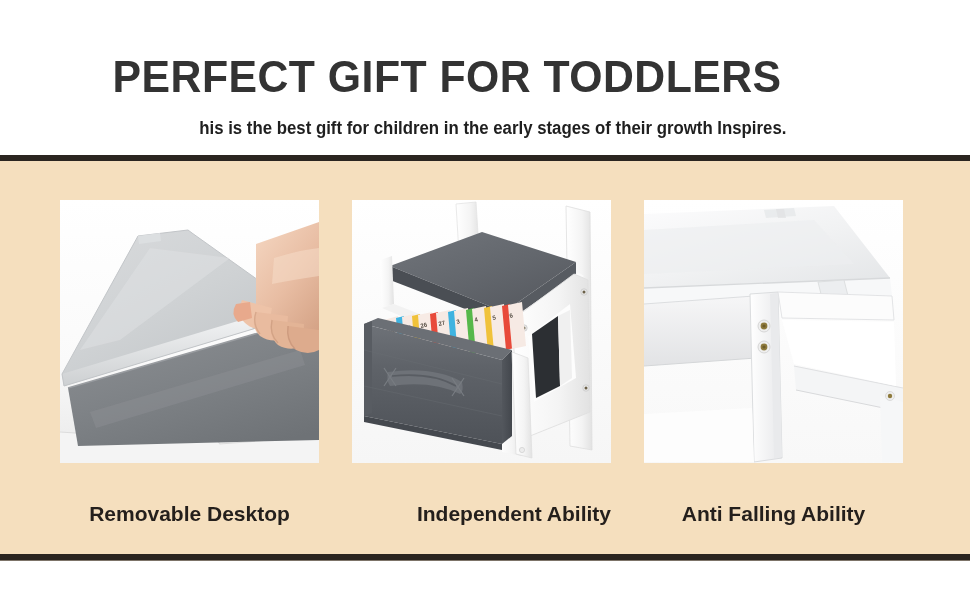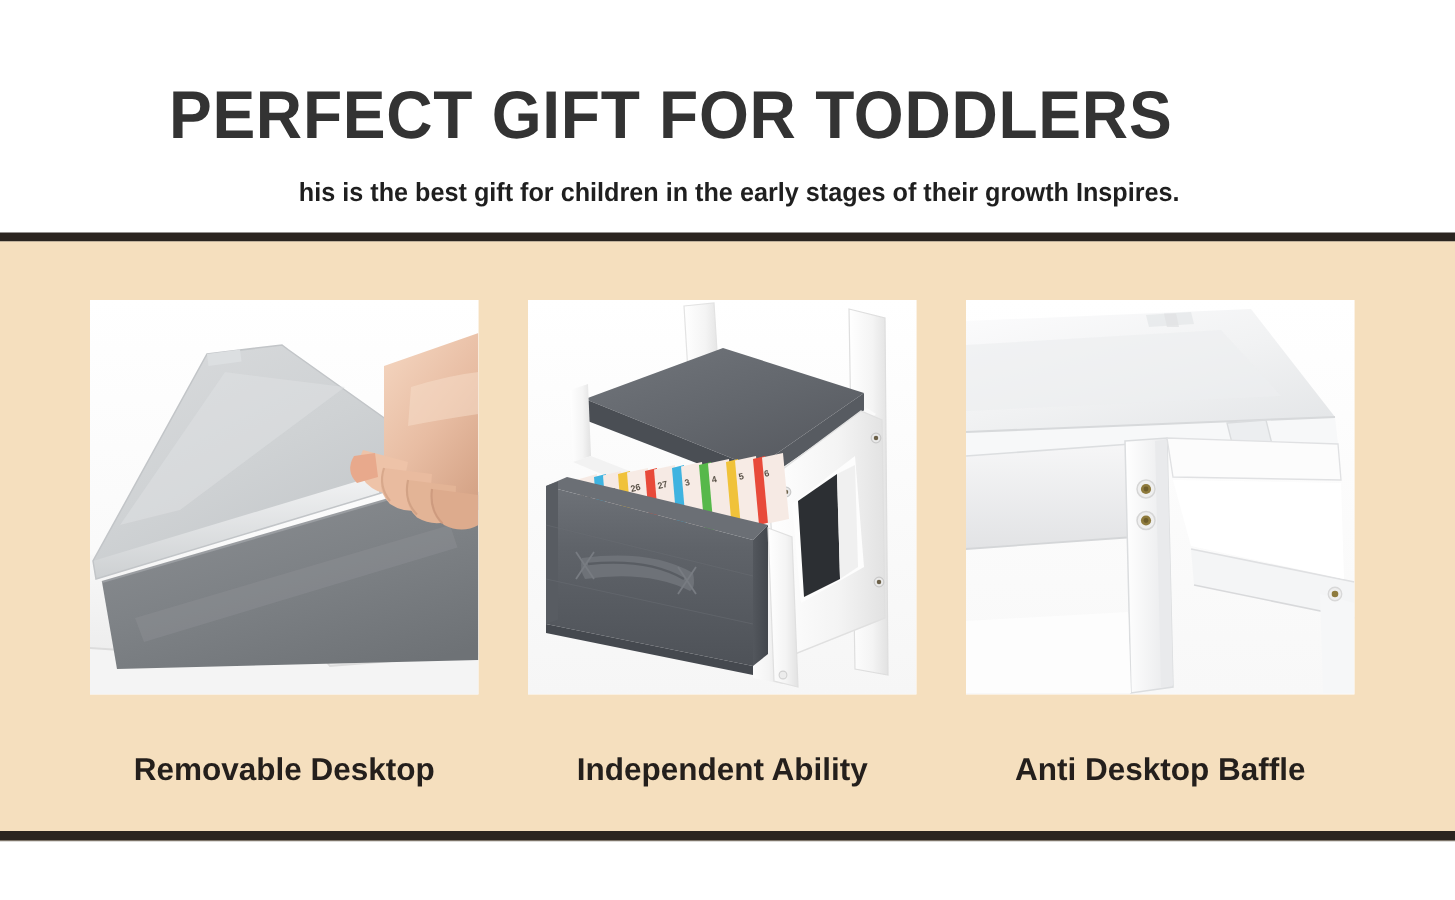--- a/index.html
+++ b/index.html
@@ -119,21 +119,21 @@
     height: 34px;
     line-height: 34px;
     text-align: center;
     font-family: "Liberation Sans Narrow", "Liberation Sans", sans-serif;
     font-weight: 700;
     font-size: 21px;
     color: #241f1c;
     white-space: nowrap;
   }
   .cap-1 { left: 60px; }
-  .cap-2 { left: 352px; }
+  .cap-2 { left: 352px; text-align: right; }
   .cap-3 { left: 644px; }
 </style>
 </head>
 <body>
 
 <div class="banner">
 
   <div class="header">
     <div class="headline">PERFECT GIFT FOR TODDLERS</div>
     <div class="subhead">his is the best gift for children in the early stages of their growth Inspires.</div>
@@ -401,15 +401,15 @@
       <path d="M236,196 L259,202 L259,262 L238,262 Z" fill="#f6f7f8"></path>
       <circle cx="246" cy="196" r="4.5" fill="#eeeeee" stroke="#d8d8d8" stroke-width="0.9"></circle>
       <circle cx="246" cy="196" r="2.2" fill="#8e7a3c"></circle>
 
       <path d="M0,214 L108,208 L110,262 L0,262 Z" fill="#fdfdfd"></path>
     </svg>
   </div>
 
   <div class="caption cap-1">Removable Desktop</div>
   <div class="caption cap-2">Independent Ability</div>
-  <div class="caption cap-3">Anti Desktop Baffle</div>
+  <div class="caption cap-3">Anti Falling Ability</div>
 
 </div>
 
 </body></html>

